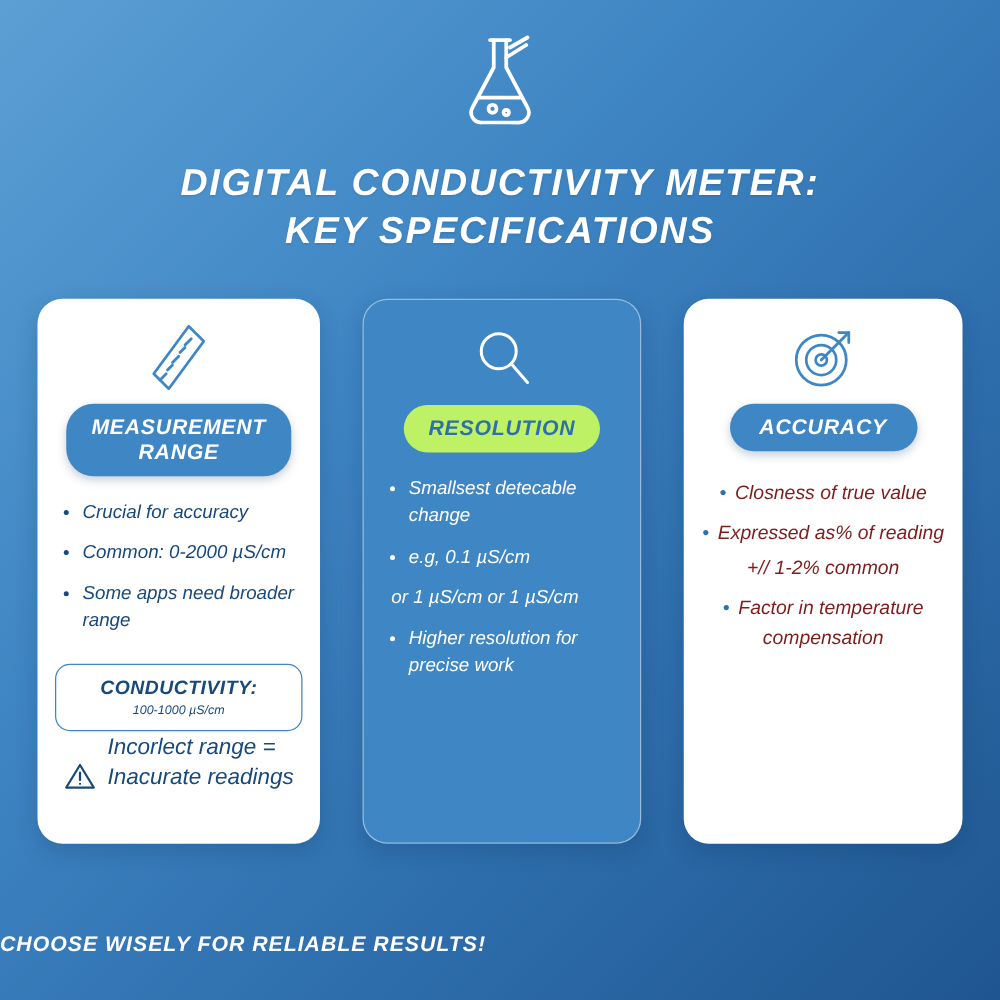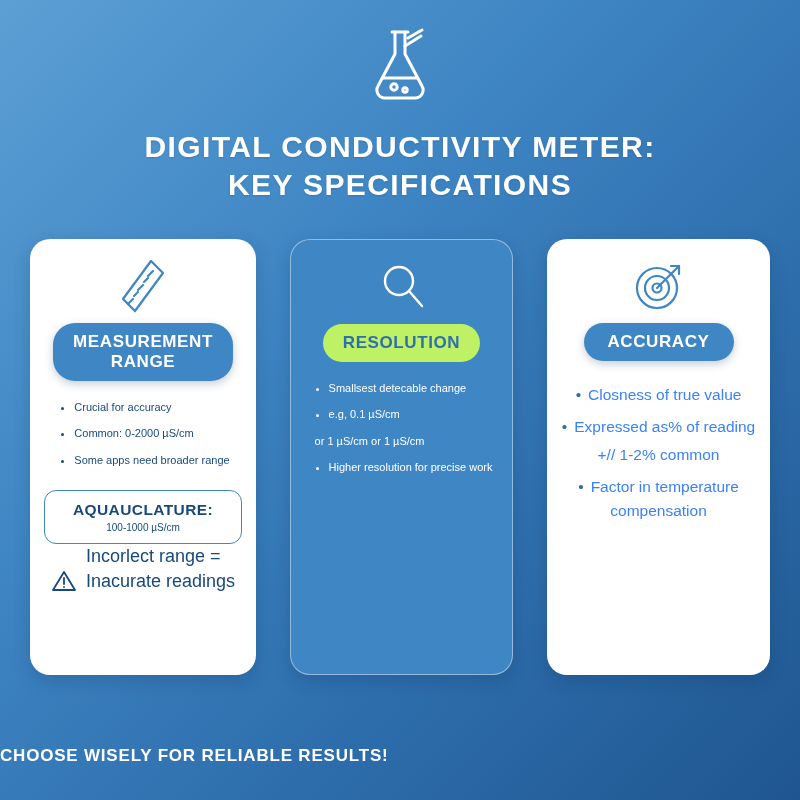--- a/index.html
+++ b/index.html
@@ -13,20 +13,21 @@
     background: linear-gradient(135deg, #5b9fd4 0%, #3f86c4 35%, #2f6fae 65%, #1f5690 100%);
     overflow: hidden;
     position: relative;
   }
   .infographic {
     position: absolute;
     inset: 0;
     display: flex;
     flex-direction: column;
     align-items: center;
+    font-style: italic;
   }
 
   
   .flask-icon {
     margin-top: 24px;
     width: 72px;
     height: 80px;
     display: block;
   }
   .title-block {
@@ -96,35 +97,35 @@
     box-shadow: 0 3px 8px rgba(20,60,100,.25);
   }
   .pill.white {
     background: #bef264;
     color: #2f6fae;
   }
 
   ul.bullets {
     margin: 18px 0 0 0;
     padding: 0 4px 0 22px;
-    font-size: 11px;
+    font-size: 15px;
     line-height: 1.5;
   }
   ul.bullets li { margin-bottom: 10px; }
   .card.light ul.bullets { color: #18497c; }
   .card.dark ul.bullets { color: #ffffff; }
 
   .center-list {
     list-style: none;
     padding: 0;
     margin: 22px 0 0 0;
     text-align: center;
     font-size: 15.5px;
     line-height: 1.55;
-    color: #3b82f6;
+    color: #7f1d1d;
   }
   .center-list li { margin-bottom: 8px; }
   .center-list li.dot::before {
     content: "\2022";
     color: #2f6fae;
     margin-right: 7px;
   }
   .center-list li.nodot { margin-top: -4px; }
 
   
@@ -207,21 +208,21 @@
       <div class="pill blue">
         <span>MEASUREMENT</span><br>
         <span>RANGE</span>
       </div>
       <ul class="bullets">
         <li>Crucial for accuracy</li>
         <li>Common: 0-2000 µS/cm</li>
         <li>Some apps need broader range</li>
       </ul>
       <div class="highlight">
-        <div class="h-title">AQUAUCLATURE:</div>
+        <div class="h-title">CONDUCTIVITY:</div>
         <div class="h-value">100-1000 µS/cm</div>
       </div>
       <div class="warning">
         <svg class="warn-icon" width="26" height="24" viewBox="0 0 26 24" fill="none" stroke="#18497c" stroke-width="1.8" stroke-linecap="round" stroke-linejoin="round">
           <path d="M13 3 L24 21 H2 Z"></path>
           <path d="M13 9 v6"></path>
           <circle cx="13" cy="18" r="0.9" fill="#18497c" stroke="none"></circle>
         </svg>
         <div>
           <span>Incorlect range =</span><br>

